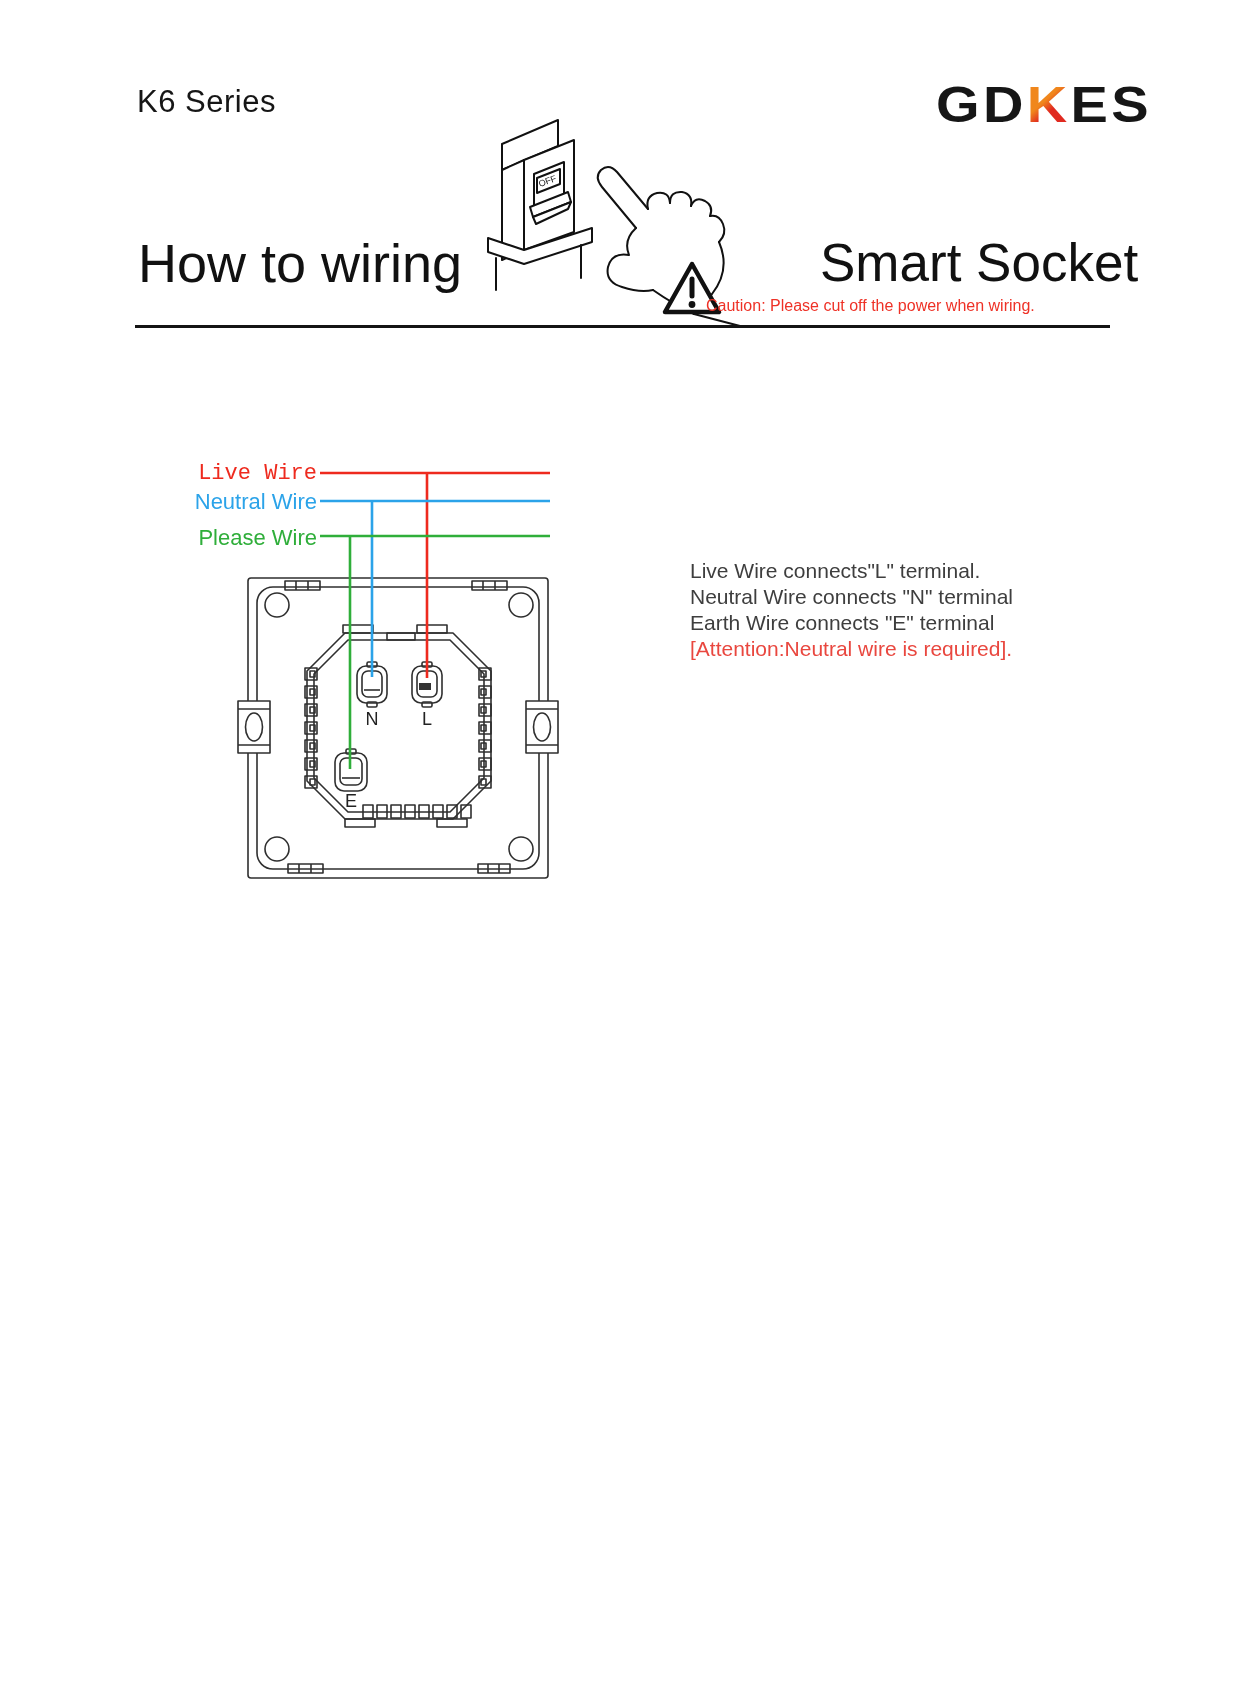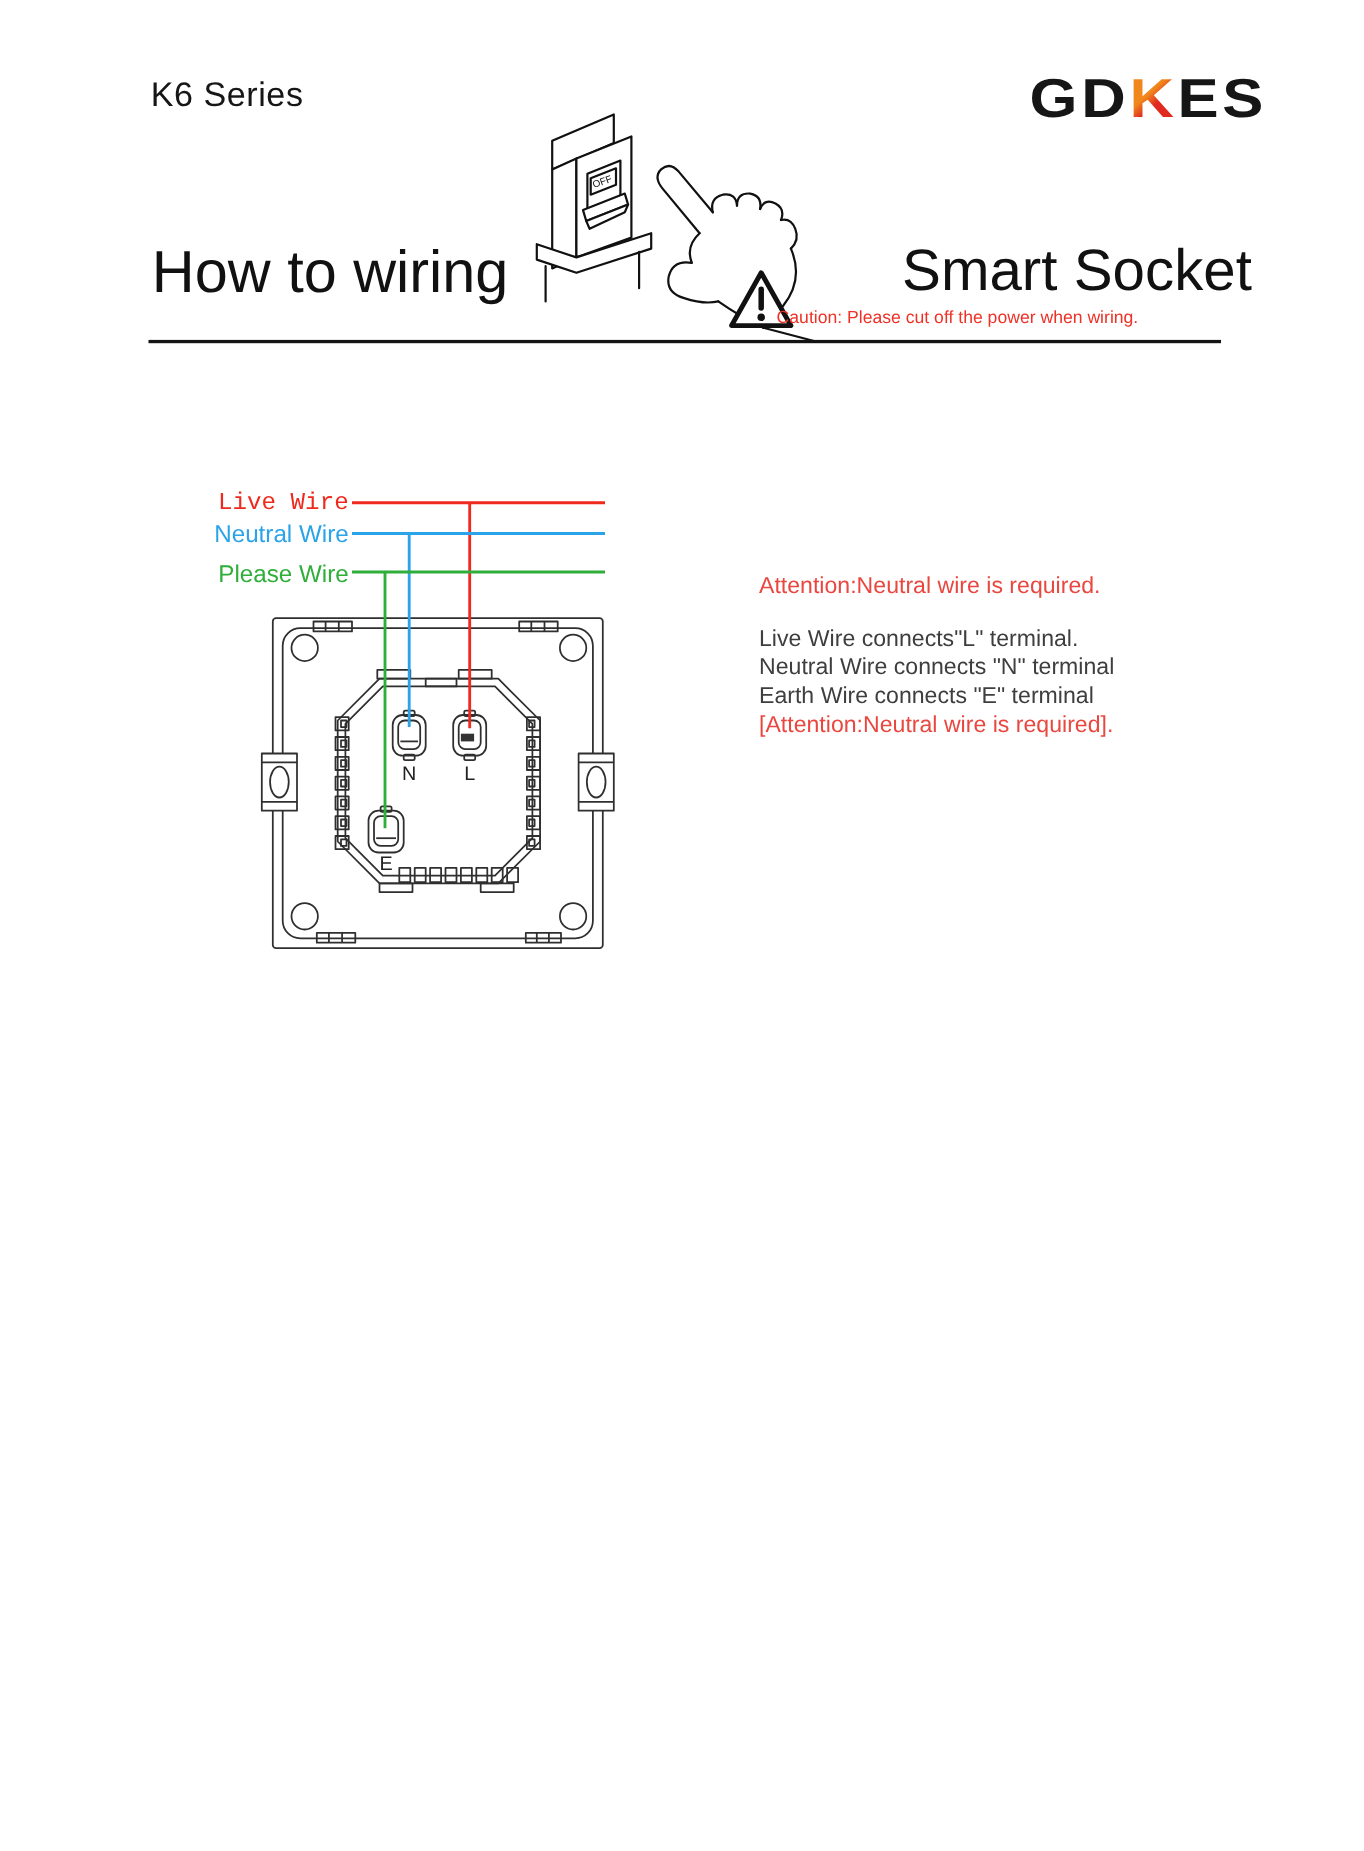--- a/index.html
+++ b/index.html
@@ -1,16 +1,16 @@
 <!DOCTYPE html>
 <html><head>
 <meta charset="utf-8">
 <style>
   html,body{margin:0;padding:0;background:#ffffff;}
-  .page{position:relative;width:1240px;height:1437px;background:#fff;margin:0 auto;overflow:hidden;
+  .page{position:relative;width:1240px;height:1437px;background:#fff;margin:16px auto;overflow:hidden;
         font-family:"Liberation Sans","DejaVu Sans",sans-serif;color:#1a1a1a;}
   .abs{position:absolute;}
 
   
   .series{left:137px;top:68px;font-size:31px;font-weight:500;letter-spacing:0.5px;color:#161616;}
   .logo{left:936px;top:60px;font-size:50px;font-weight:800;letter-spacing:3px;color:#161616;
         transform:scaleX(1.12);transform-origin:left top;white-space:nowrap;}
   .logo .k{background:linear-gradient(135deg,#f0871c 42%,#e02a20 58%);
            -webkit-background-clip:text;background-clip:text;color:transparent;}
 
@@ -205,21 +205,20 @@
     <text x="191" y="391" font-size="18" fill="#222" text-anchor="middle">E</text>
 
     <g fill="none" stroke-width="2.6">
       <path d="M160,57 H390 M267,57 V262" stroke="#ee2a1e"></path>
       <path d="M160,85 H390 M212,85 V261" stroke="#2ba3e9"></path>
       <path d="M160,120 H390 M190,120 V353" stroke="#2fae3a"></path>
     </g>
   </svg>
 
   <div class="abs instructions">
-    <div class="red">Attention:Neutral wire is required.</div>
     <div class="gap"></div>
     <div>Live Wire connects"L" terminal.</div>
     <div>Neutral Wire connects "N" terminal</div>
     <div>Earth Wire connects "E" terminal</div>
     <div class="red">[Attention:Neutral wire is required].</div>
   </div>
 
   <div class="abs accent-bar accent-left"></div>
   <div class="abs accent-bar accent-right"></div>
   <div class="abs catalogue">CATALOGUE</div>

